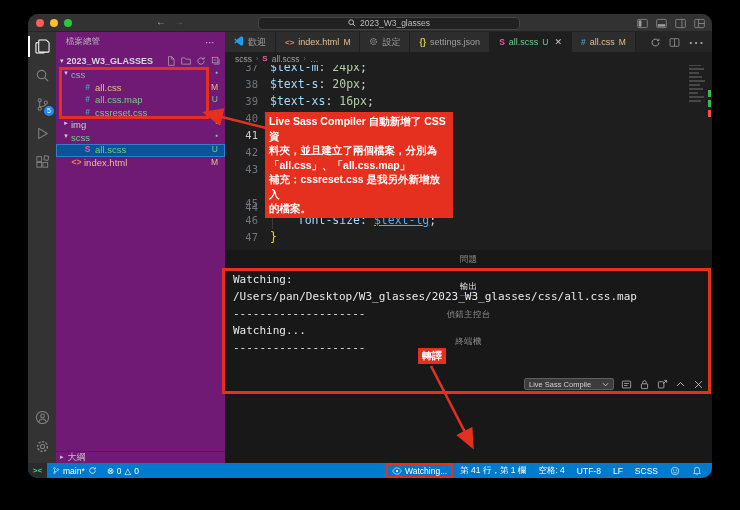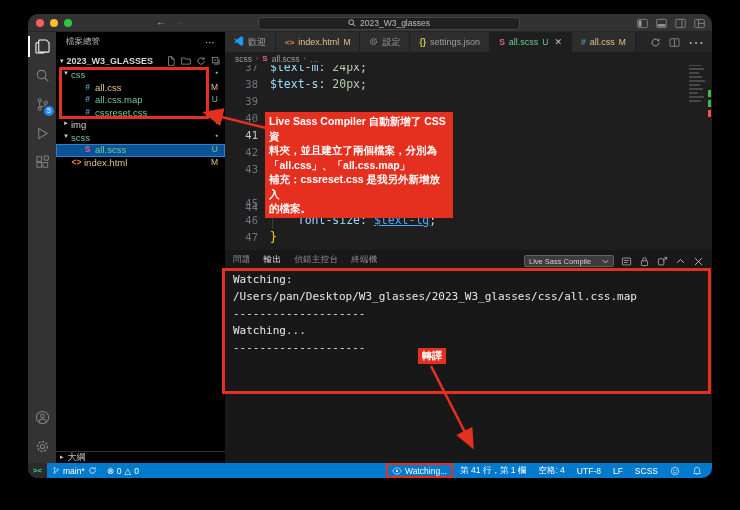--- a/index.html
+++ b/index.html
@@ -28,21 +28,21 @@
 
   .activitybar { width:28px; background:#333333; position:relative; flex:none; }
   .ab-icon { width:28px; height:29px; display:flex; align-items:center; justify-content:center;
     color:#828282; position:relative; }
   .ab-icon.active { color:#ffffff; }
   .ab-icon.active::before { content:""; position:absolute; left:0; top:4px; bottom:4px; width:2px; background:#fff; }
   .ab-bottom { position:absolute; bottom:2px; left:0; }
   .scm-badge { position:absolute; right:2px; bottom:3px; min-width:10px; height:10px; border-radius:6px;
     background:#2188ff; color:#fff; font-size:7px; line-height:10px; text-align:center; padding:0 2px; }
 
-  .sidebar { width:169px; background:#000000; position:relative; flex:none; color:#cccccc; }
+  .sidebar { width:169px; background:#701a75; position:relative; flex:none; color:#cccccc; }
   .sb-header { height:20px; display:flex; align-items:center; padding:0 10px; font-size:8.5px; color:#b3b3b3; }
   .sb-header .more { margin-left:auto; color:#c5c5c5; font-size:10px; }
   .project-row { height:17px; display:flex; align-items:center; padding:0 4px 0 4px;
     font-size:9px; font-weight:bold; color:#d7d7d7; gap:3px; }
   .proj-icons { margin-left:auto; display:flex; gap:5px; color:#bcbcbc; }
   .tree { position:absolute; left:0; right:0; top:37px; }
   .trow { height:12.5px; display:flex; align-items:flex-start; font-size:9.5px; padding-right:7px; }
   .trow .chev { width:10px; text-align:center; font-size:7px; color:#cccccc; flex:none; }
   .trow .ficon { width:11px; text-align:center; font-size:8.5px; font-weight:bold; flex:none; margin-right:2px; }
   .trow .lbl { white-space:nowrap; overflow:hidden; }
@@ -77,24 +77,24 @@
   .tk-sel { color:#d7ba7d; } .tk-prop { color:#9cdcfe; } .tk-brace { color:#ffd710; }
   .tk-link { color:#4daafc; text-decoration:underline; }
   .indent-guide { position:absolute; left:47px; width:1px; background:#3b3b3b; }
   .minimap { position:absolute; right:3px; top:24px; width:20px; }
   .mm-line { height:2px; margin-bottom:2px; background:#6a6a6a; opacity:.55; }
   .mm-mark { position:absolute; right:-2px; width:3px; height:7px; }
 
   
   .panel { position:absolute; left:0; right:0; top:218px; bottom:0; background:#181818; }
   .panel-header { position:absolute; left:0; right:0; top:4px; height:14px; display:flex;
-    align-items:center; padding:0 8px; gap:13px; font-size:8.5px; color:#8f8f8f; }
+    align-items:center; padding:0 8px; gap:13px; font-size:8.5px; color:#8f8f8f;flex-direction:column; }
   .ptab { position:relative; padding-bottom:2px; letter-spacing:.3px; }
   .ptab.active { color:#e7e7e7; font-weight:normal; border-bottom:1px solid #6d28d9; }
-  .panel-right { margin-left:auto; display:flex; align-items:center; gap:7px; }
+  .panel-right { margin-left:auto; display:flex; align-items:center; gap:7px;margin-top:15px; }
   .channel-select { width:90px; height:12px; background:#3c3c3c; border:1px solid #5f5f5f; border-radius:2px;
     color:#d0d0d0; font-size:7.5px; display:flex; align-items:center; padding:0 4px; gap:4px; }
   .channel-select .cstext { flex:1; white-space:nowrap; overflow:hidden; }
   .picon { color:#cccccc; display:flex; }
   .panel-out { position:absolute; left:8px; right:8px; top:21px;
     font-family:"DejaVu Sans Mono","Liberation Mono",monospace; font-size:11px; color:#e8e8e8; }
   .outline-row { height:17px; line-height:17px; white-space:pre; }
   .outline-row.u { }
 
   
@@ -356,21 +356,21 @@
             <div class="mm-line" style="width: 14px;"></div>
             <div class="mm-line" style="width: 9px;"></div>
             <div class="mm-line" style="width: 15px;"></div>
             <div class="mm-line" style="width: 12px;"></div>
             <div class="mm-mark" style="background: rgb(63, 185, 80); top: 34px;"></div>
             <div class="mm-mark" style="background: rgb(63, 185, 80); top: 44px;"></div>
             <div class="mm-mark" style="background: rgb(248, 81, 73); top: 54px;"></div>
           </div>
       <div class="cline" style="top: 27px;"><span class="lnum">37</span><span class="codetext"><span class="tk-var">$text-m</span><span class="tk-pln">: </span><span class="tk-num">24px</span><span class="tk-pln">;</span></span></div>
           <div class="cline" style="top: 44px;"><span class="lnum">38</span><span class="codetext"><span class="tk-var">$text-s</span><span class="tk-pln">: </span><span class="tk-num">20px</span><span class="tk-pln">;</span></span></div>
-          <div class="cline" style="top: 61px;"><span class="lnum">39</span></div>
+          <div class="cline" style="top: 61px;"><span class="lnum">39</span><span class="codetext"><span class="tk-var">$text-xs</span><span class="tk-pln">: </span><span class="tk-num">16px</span><span class="tk-pln">;</span></span></div>
           <div class="cline" style="top: 78px;"><span class="lnum">40</span><span class="codetext"></span></div>
           <div class="cline" style="top: 95px;"><span class="lnum cur">41</span><span class="codetext"></span></div>
           <div class="cline" style="top: 112px;"><span class="lnum">42</span><span class="codetext"></span></div>
           <div class="cline" style="top: 129px;"><span class="lnum">43</span><span class="codetext"></span></div>
           <div class="cline" style="top: 146px; margin-top: 21px;"><span class="lnum">44</span><span class="codetext"><span class="tk-sel">h1</span><span class="tk-brace">{</span></span></div>
           <div class="cline" style="top: 163px;"><span class="lnum">45</span><span class="codetext"><span class="tk-pln">    </span><span class="tk-prop">color</span><span class="tk-pln">: </span><span class="tk-var">$primary</span><span class="tk-pln">;</span></span></div>
           <div class="cline" style="top: 180px;"><span class="lnum">46</span><span class="codetext"><span class="tk-pln">    </span><span class="tk-prop">font-size</span><span class="tk-pln">: </span><span class="tk-link">$text-lg</span><span class="tk-pln">;</span></span></div>
           <div class="cline" style="top: 197px;"><span class="lnum">47</span><span class="codetext"><span class="tk-brace">}</span></span></div>
         </div>
 

